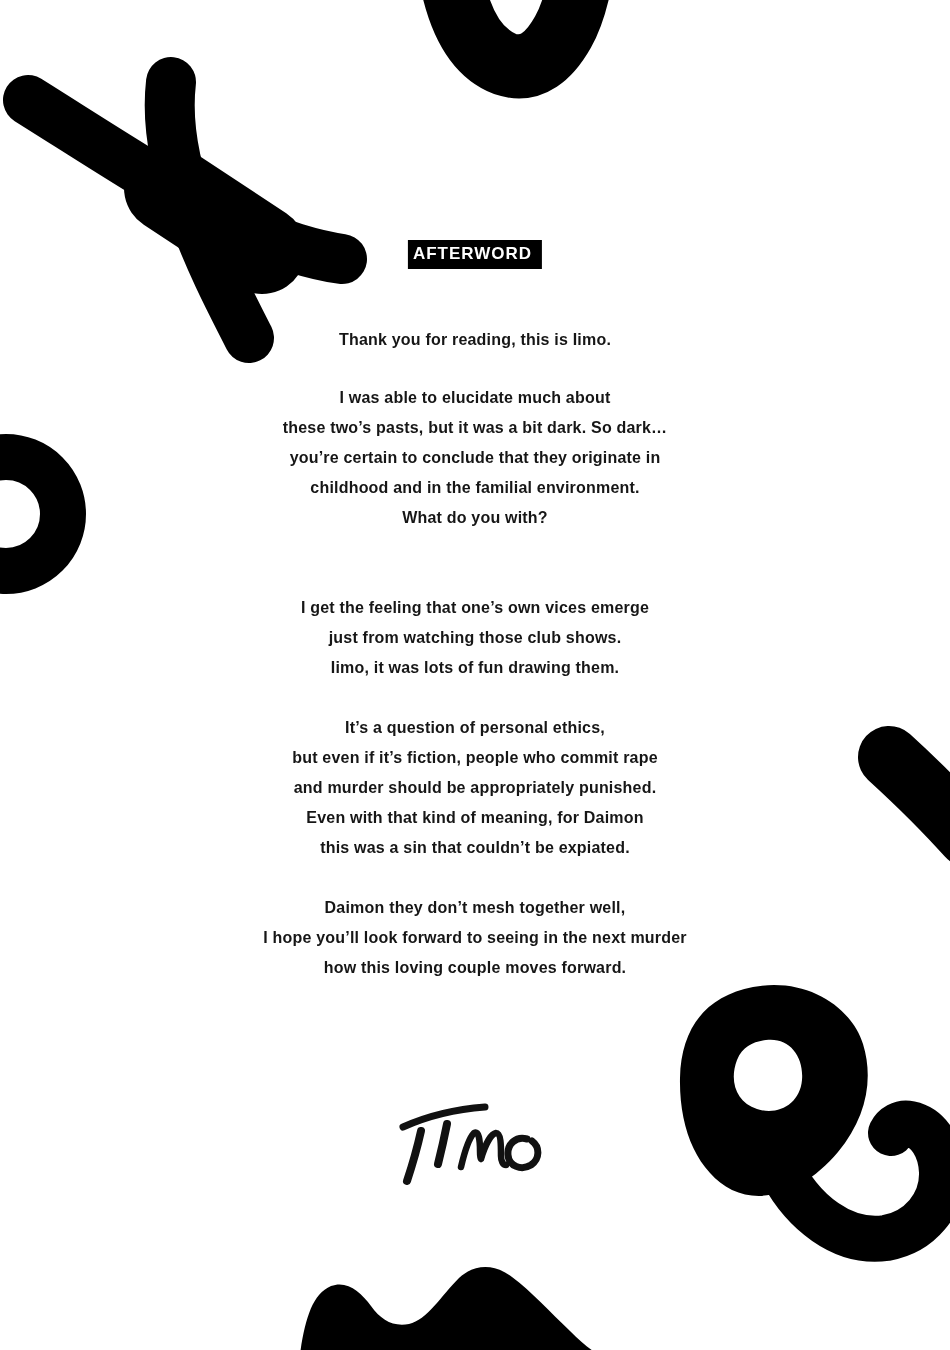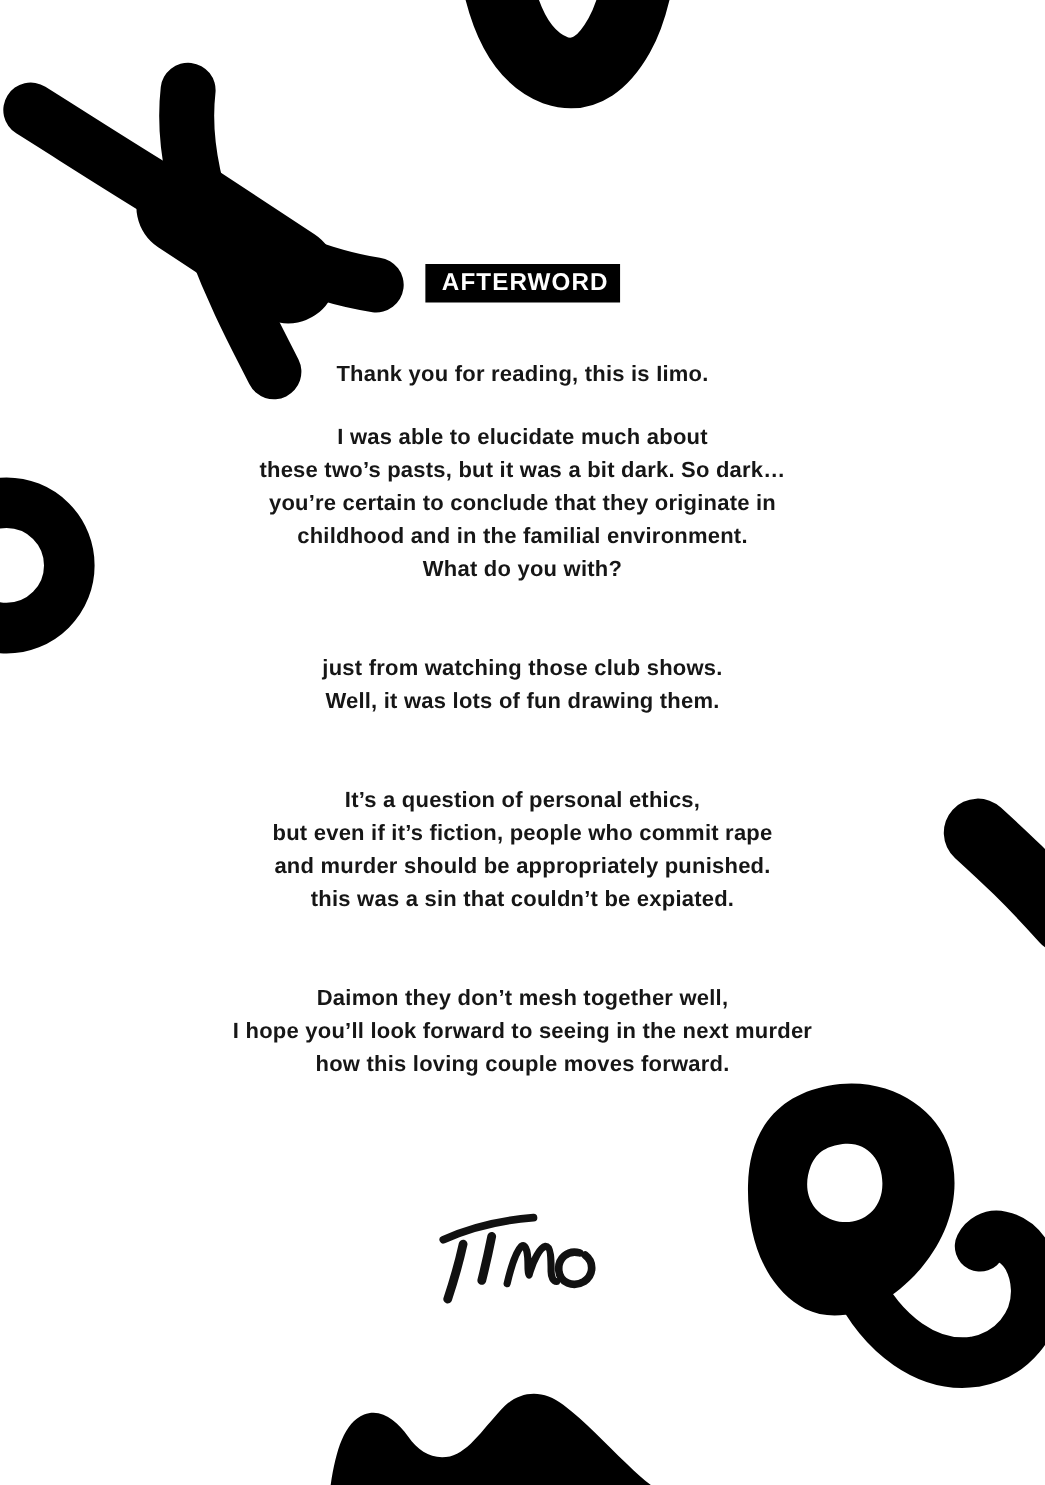--- a/index.html
+++ b/index.html
@@ -8,29 +8,29 @@
     width:950px;height:1350px;
     margin:0 auto;
     background:#ffffff;
     overflow:hidden;
     font-family:"Liberation Sans", sans-serif;
   }
   .bg-letters{position:absolute;inset:0;width:950px;height:1350px;}
   .title{
     position:absolute;top:240px;left:50%;transform:translateX(-50%);
     background:#000000;color:#ffffff;
-    font-weight:bold;font-size:22px;letter-spacing:1px;
-    padding:4px 10px 5px 15px;
+    font-weight:bold;font-size:17px;letter-spacing:1px;
+    padding:4px 10px 5px 5px;
     font-family:"Liberation Sans", sans-serif;
     white-space:nowrap;
   }
   .body-text{
     position:absolute;left:100px;width:750px;
     text-align:center;color:#161616;
-    font-size:20px;font-weight:600;line-height:30px;
+    font-size:16px;font-weight:600;line-height:30px;
     font-family:"Liberation Sans", sans-serif;
     letter-spacing:0.2px;
   }
   .p1{top:325px;} .p2{top:383px;} .p3{top:593px;}
   .p4{top:713px;} .p5{top:893px;} .p6{top:1013px;}
   .line{white-space:nowrap;}
   .sig{position:absolute;inset:0;width:950px;height:1350px;pointer-events:none;}
 </style>
 </head>
 <body>
@@ -84,28 +84,30 @@
 
   <div class="body-text p2">
     <div class="line">I was able to elucidate much about</div>
     <div class="line">these two’s pasts, but it was a bit dark. So dark…</div>
     <div class="line">you’re certain to conclude that they originate in</div>
     <div class="line">childhood and in the familial environment.</div>
     <div class="line">What do you with?</div>
   </div>
 
   <div class="body-text p3">
+    <div class="line">I get the feeling that one’s own vices emerge</div>
     <div class="line">just from watching those club shows.</div>
-    <div class="line">Well, it was lots of fun drawing them.</div>
+    <div class="line">Iimo, it was lots of fun drawing them.</div>
   </div>
 
   <div class="body-text p4">
     <div class="line">It’s a question of personal ethics,</div>
     <div class="line">but even if it’s fiction, people who commit rape</div>
     <div class="line">and murder should be appropriately punished.</div>
+    <div class="line">Even with that kind of meaning, for Daimon</div>
     <div class="line">this was a sin that couldn’t be expiated.</div>
   </div>
 
   <div class="body-text p5">
     <div class="line">Daimon they don’t mesh together well,</div>
     <div class="line">I hope you’ll look forward to seeing in the next murder</div>
     <div class="line">how this loving couple moves forward.</div>
   </div>
 
 

